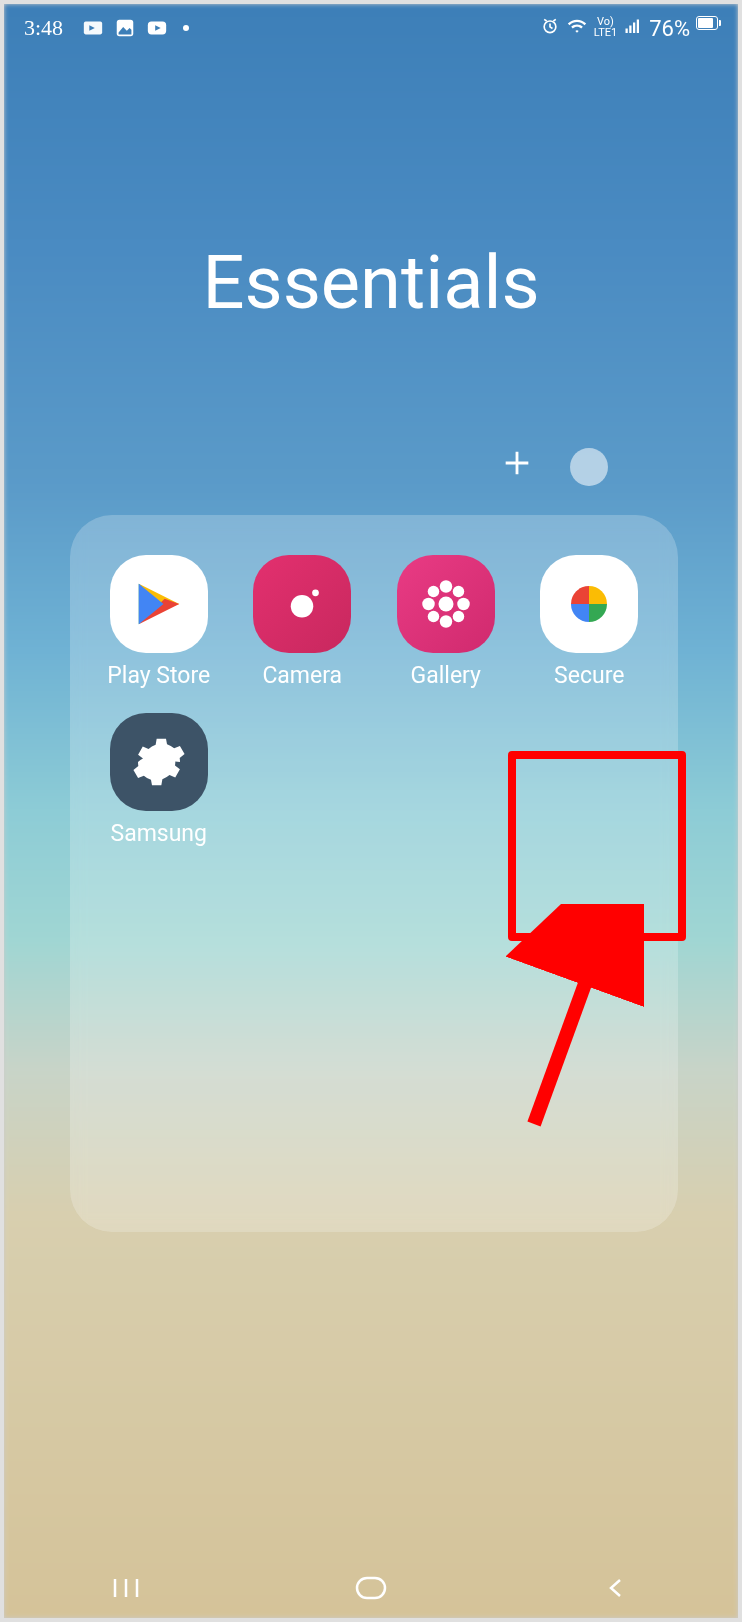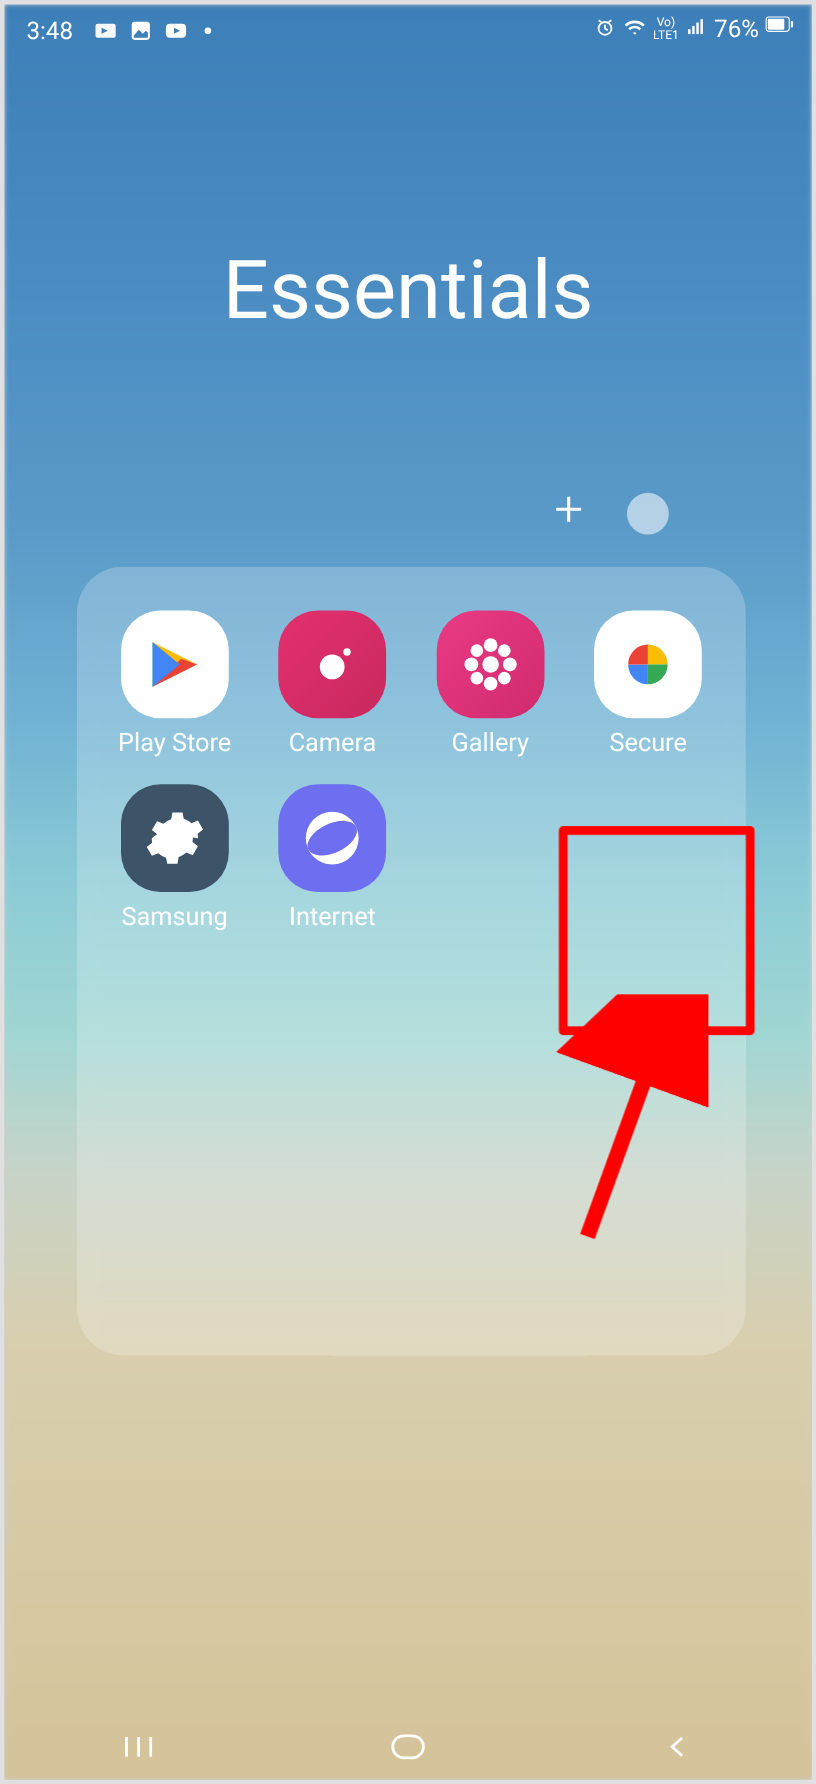--- a/index.html
+++ b/index.html
@@ -34,42 +34,42 @@
   display: flex;
   justify-content: space-between;
   align-items: center;
   padding: 0 20px;
   color: #fff;
   font-size: 22px;
   z-index: 10;
 }
 .status-left { display: flex; align-items: center; gap: 8px; }
 .status-right { display: flex; align-items: flex-start; gap: 6px; }
-.status-left .time { margin-right: 10px; }
+.status-left .time { margin-right: 10px; font-family: Liberation Serif, serif; }
 .status-left .notif-icon {
   width: 24px; height: 24px;
   display: flex; align-items: center; justify-content: center;
 }
 .status-dot { width: 6px; height: 6px; background: #fff; border-radius: 50%; margin-left: 6px; }
 .battery-icon {
   width: 22px; height: 14px;
   border: 1.5px solid #fff; border-radius: 3px;
   position: relative; display: inline-block;
 }
 .battery-icon::after {
   content: ''; position: absolute; right: -4px; top: 3px;
   width: 2px; height: 6px; background: #fff; border-radius: 0 1px 1px 0;
 }
 .battery-icon::before {
   content: ''; position: absolute; left: 1px; top: 1px; bottom: 1px;
   width: 76%; background: #fff; border-radius: 1px;
 }
 .folder-title {
   position: absolute;
-  top: 217px;
+  top: 235px;
   left: 0; right: 0;
   text-align: center;
   color: #fff;
   font-size: 74px;
   font-weight: 400;
 }
 .folder-controls {
   position: absolute;
   top: 442px;
   right: 130px;
@@ -300,29 +300,20 @@
 
     <div class="app-item">
       <div class="app-icon ic-settings">
         <svg width="56" height="56" viewBox="0 0 24 24" fill="#fff">
             <path d="M12 8a4 4 0 100 8 4 4 0 000-8zm9 4c0-.6-.05-1.2-.14-1.76l2.1-1.64-2-3.46-2.47 1a9 9 0 00-3.05-1.76L15 2h-4l-.44 2.62a9 9 0 00-3.05 1.76l-2.47-1-2 3.46 2.1 1.64A9 9 0 003 12c0 .6.05 1.2.14 1.76l-2.1 1.64 2 3.46 2.47-1a9 9 0 003.05 1.76L9 22h4l.44-2.62a9 9 0 003.05-1.76l2.47 1 2-3.46-2.1-1.64c.09-.56.14-1.16.14-1.76z"></path>
           </svg>
       </div>
       <div class="app-label">Samsung</div>
     </div>
 
-    <div class="app-item">
-      <div class="app-icon ic-internet">
-        <svg width="64" height="64" viewBox="0 0 24 24">
-            <circle cx="12" cy="12" r="9" fill="#fff"></circle>
-            <ellipse cx="12" cy="12" rx="9" ry="5" fill="#6d6ef0" transform="rotate(-25 12 12)"></ellipse>
-          </svg>
-      </div>
-      <div class="app-label">Internet</div>
-    </div>
 
   </div>
 </div>
 
 <div class="highlight-box"></div>
 <div class="arrow-annotation">
   <svg width="180" height="250" viewBox="0 0 180 250">
     <defs>
       <marker id="ah" markerWidth="12" markerHeight="12" refX="2" refY="6" orient="auto">
         <path d="M0 0 L12 6 L0 12 Z" fill="#ff0000"></path>

